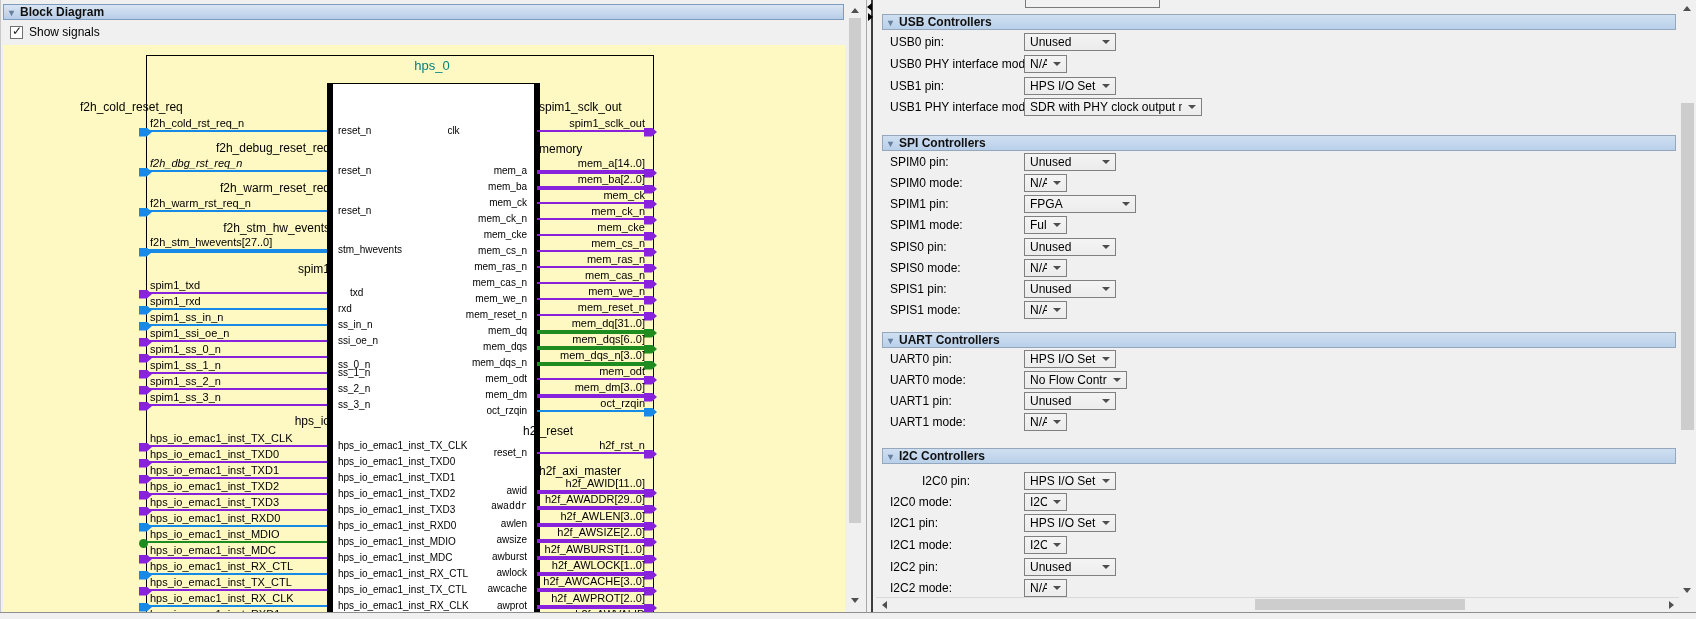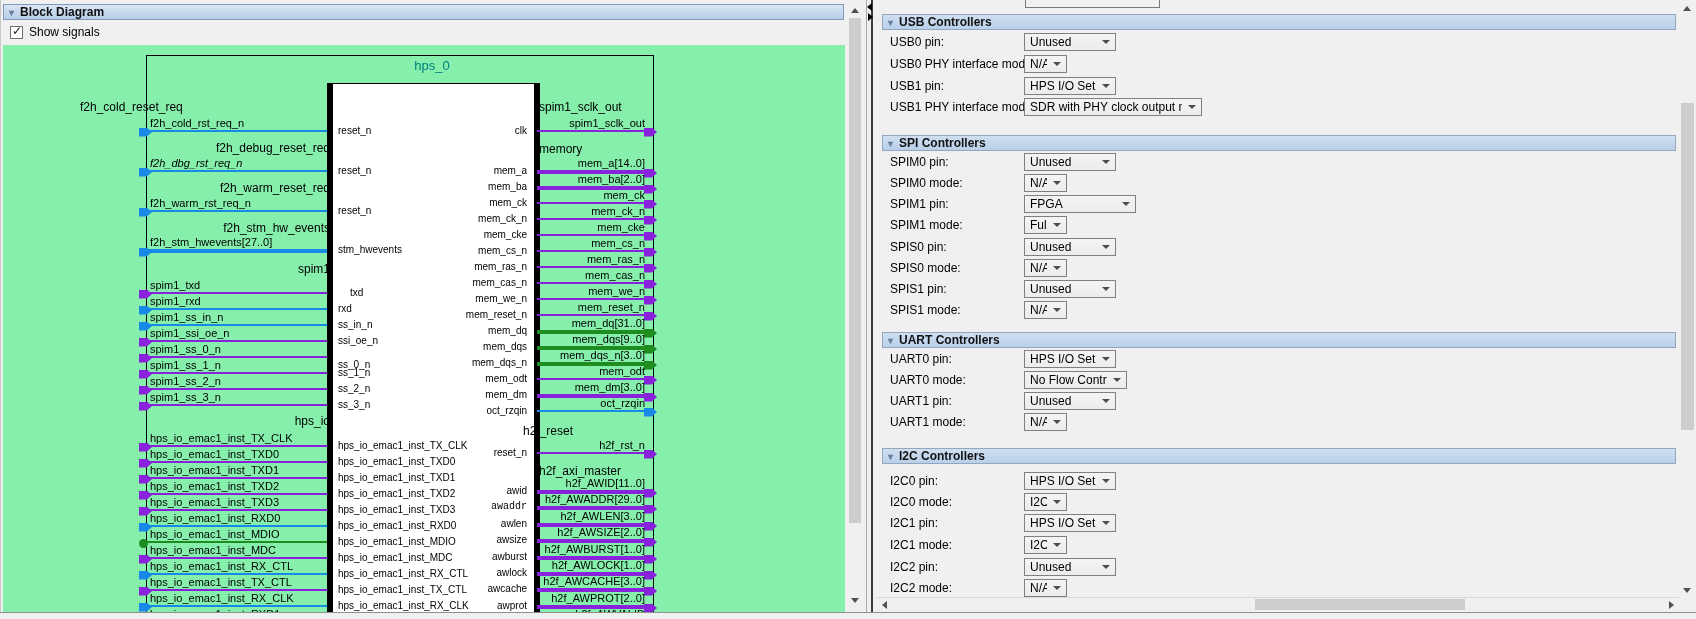--- a/index.html
+++ b/index.html
@@ -12,21 +12,21 @@
   .panel-header { left:3px; top:4px; width:841px; height:16px;
     background:linear-gradient(#d9e5f3,#b6cde7); border:1px solid #7e9cbc;
     display:flex; align-items:center; font-size:12px; font-weight:bold; color:#111; }
   .panel-header .tri { color:#68809f; font-size:10px; margin:0 6px 0 5px; }
 
   .chk-row { left:10px; top:25px; height:14px; display:flex; align-items:center; font-size:12px; }
   .chk-box { width:13px; height:13px; background:#fff; border:1px solid #707070; position:relative; margin-right:6px; }
   .chk-box span { position:absolute; left:1px; top:-3px; font-size:12px; color:#222; }
 
   
-  #canvas { left:3px; top:45px; width:842px; height:567px; overflow:hidden; background:#86efac; }
+  #canvas { left:3px; top:45px; width:842px; height:567px; overflow:hidden; background:#fef9c3; }
   .outer-box { left:143px; top:10px; width:508px; height:600px; border:1px solid #000; }
   .hps-block { left:324px; top:38px; width:213px; height:600px; background:#fff; border:1px solid #000; }
   .strip { position:absolute; top:0; width:5px; height:100%; background:#000; }
   .block-title { left:379px; top:13px; width:100px; text-align:center; font-size:13px; color:#008080; }
 
   .grp-label { font-size:12px; color:#000; white-space:nowrap; }
   .sig-label { font-size:11px; color:#000; white-space:nowrap; }
   .port-label { font-size:10px; color:#000; white-space:nowrap; }
   .wire { position:absolute; }
   .glyph { position:absolute; width:13px; height:9px; }
@@ -186,21 +186,21 @@
         <div class="port-label" style="left: 335px; top: 539px; position: absolute;">hps_io_emac1_inst_TX_CTL</div>
         <div class="sig-label" style="left: 147px; top: 547px; position: absolute;">hps_io_emac1_inst_RX_CLK</div>
         <div class="wire" style="left: 143px; top: 560px; width: 181px; height: 2px; background: rgb(23, 137, 230); position: absolute;"></div>
         <div class="glyph arrow" style="left: 136px; top: 557.5px; background: rgb(23, 137, 230); position: absolute;"></div>
         <div class="port-label" style="left: 335px; top: 555px; position: absolute;">hps_io_emac1_inst_RX_CLK</div>
         <div class="sig-label" style="left: 147px; top: 563px; position: absolute;">hps_io_emac1_inst_RXD1</div>
         <div class="grp-label" style="left: 536px; top: 55px; position: absolute;">spim1_sclk_out</div>
         <div class="sig-label" style="left: 442px; width: 200px; top: 72px; text-align: right; position: absolute;">spim1_sclk_out</div>
         <div class="wire" style="left: 534px; top: 85px; width: 114px; height: 2px; background: rgb(136, 34, 221); position: absolute;"></div>
         <div class="glyph arrow" style="left: 641px; top: 82.5px; background: rgb(136, 34, 221); position: absolute;"></div>
-        <div class="port-label" style="left: 377px; width: 147px; top: 80px; text-align: right; position: absolute;">clk</div>
+        <div class="port-label" style="left: 377px; width: 147px; top: 80px; text-align: center; position: absolute;">clk</div>
         <div class="grp-label" style="left: 536px; top: 97px; position: absolute;">memory</div>
         <div class="sig-label" style="left: 442px; width: 200px; top: 112px; text-align: right; position: absolute;">mem_a[14..0]</div>
         <div class="wire" style="left: 534px; top: 125px; width: 114px; height: 4px; background: rgb(136, 34, 221); position: absolute;"></div>
         <div class="glyph arrow" style="left: 641px; top: 123.5px; background: rgb(136, 34, 221); position: absolute;"></div>
         <div class="port-label" style="left: 377px; width: 147px; top: 120px; text-align: right; position: absolute;">mem_a</div>
         <div class="sig-label" style="left: 442px; width: 200px; top: 128px; text-align: right; position: absolute;">mem_ba[2..0]</div>
         <div class="wire" style="left: 534px; top: 141px; width: 114px; height: 4px; background: rgb(136, 34, 221); position: absolute;"></div>
         <div class="glyph arrow" style="left: 641px; top: 139.5px; background: rgb(136, 34, 221); position: absolute;"></div>
         <div class="port-label" style="left: 377px; width: 147px; top: 136px; text-align: right; position: absolute;">mem_ba</div>
         <div class="sig-label" style="left: 442px; width: 200px; top: 144px; text-align: right; position: absolute;">mem_ck</div>
@@ -232,21 +232,21 @@
         <div class="glyph arrow" style="left: 641px; top: 250.5px; background: rgb(136, 34, 221); position: absolute;"></div>
         <div class="port-label" style="left: 377px; width: 147px; top: 248px; text-align: right; position: absolute;">mem_we_n</div>
         <div class="sig-label" style="left: 442px; width: 200px; top: 256px; text-align: right; position: absolute;">mem_reset_n</div>
         <div class="wire" style="left: 534px; top: 269px; width: 114px; height: 2px; background: rgb(136, 34, 221); position: absolute;"></div>
         <div class="glyph arrow" style="left: 641px; top: 266.5px; background: rgb(136, 34, 221); position: absolute;"></div>
         <div class="port-label" style="left: 377px; width: 147px; top: 264px; text-align: right; position: absolute;">mem_reset_n</div>
         <div class="sig-label" style="left: 442px; width: 200px; top: 272px; text-align: right; position: absolute;">mem_dq[31..0]</div>
         <div class="wire" style="left: 534px; top: 285px; width: 114px; height: 4px; background: rgb(30, 140, 30); position: absolute;"></div>
         <div class="glyph arrow" style="left: 641px; top: 283.5px; background: rgb(30, 140, 30); position: absolute;"></div>
         <div class="port-label" style="left: 377px; width: 147px; top: 280px; text-align: right; position: absolute;">mem_dq</div>
-        <div class="sig-label" style="left: 442px; width: 200px; top: 288px; text-align: right; position: absolute;">mem_dqs[9..0]</div>
+        <div class="sig-label" style="left: 442px; width: 200px; top: 288px; text-align: right; position: absolute;">mem_dqs[6..0]</div>
         <div class="wire" style="left: 534px; top: 301px; width: 114px; height: 4px; background: rgb(30, 140, 30); position: absolute;"></div>
         <div class="glyph arrow" style="left: 641px; top: 299.5px; background: rgb(30, 140, 30); position: absolute;"></div>
         <div class="port-label" style="left: 377px; width: 147px; top: 296px; text-align: right; position: absolute;">mem_dqs</div>
         <div class="sig-label" style="left: 442px; width: 200px; top: 304px; text-align: right; position: absolute;">mem_dqs_n[3..0]</div>
         <div class="wire" style="left: 534px; top: 317px; width: 114px; height: 4px; background: rgb(30, 140, 30); position: absolute;"></div>
         <div class="glyph arrow" style="left: 641px; top: 315.5px; background: rgb(30, 140, 30); position: absolute;"></div>
         <div class="port-label" style="left: 377px; width: 147px; top: 312px; text-align: right; position: absolute;">mem_dqs_n</div>
         <div class="sig-label" style="left: 442px; width: 200px; top: 320px; text-align: right; position: absolute;">mem_odt</div>
         <div class="wire" style="left: 534px; top: 333px; width: 114px; height: 2px; background: rgb(136, 34, 221); position: absolute;"></div>
         <div class="glyph arrow" style="left: 641px; top: 330.5px; background: rgb(136, 34, 221); position: absolute;"></div>
@@ -408,21 +408,21 @@
       </div>
       <div class="p-label" style="top: 415px; position: absolute;">UART1 mode:</div>
       <div class="combo" style="top: 413px; width: 43px; position: absolute;">
         <span class="val">N/A</span>
         <span class="chev"></span>
       </div>
       <div class="sec-header" style="top: 448px; position: absolute;">
         <span class="tri">▾</span>
         <span>I2C Controllers</span>
       </div>
-      <div class="p-label" style="top: 474px; position: absolute;">I2C0 pin:</div>
+      <div class="p-label" style="top: 474px; position: absolute; margin-left: 32px;">I2C0 pin:</div>
       <div class="combo" style="top: 472px; width: 92px; position: absolute;">
         <span class="val">HPS I/O Set 0</span>
         <span class="chev"></span>
       </div>
       <div class="p-label" style="top: 495px; position: absolute;">I2C0 mode:</div>
       <div class="combo" style="top: 493px; width: 43px; position: absolute;">
         <span class="val">I2C</span>
         <span class="chev"></span>
       </div>
       <div class="p-label" style="top: 516px; position: absolute;">I2C1 pin:</div>

